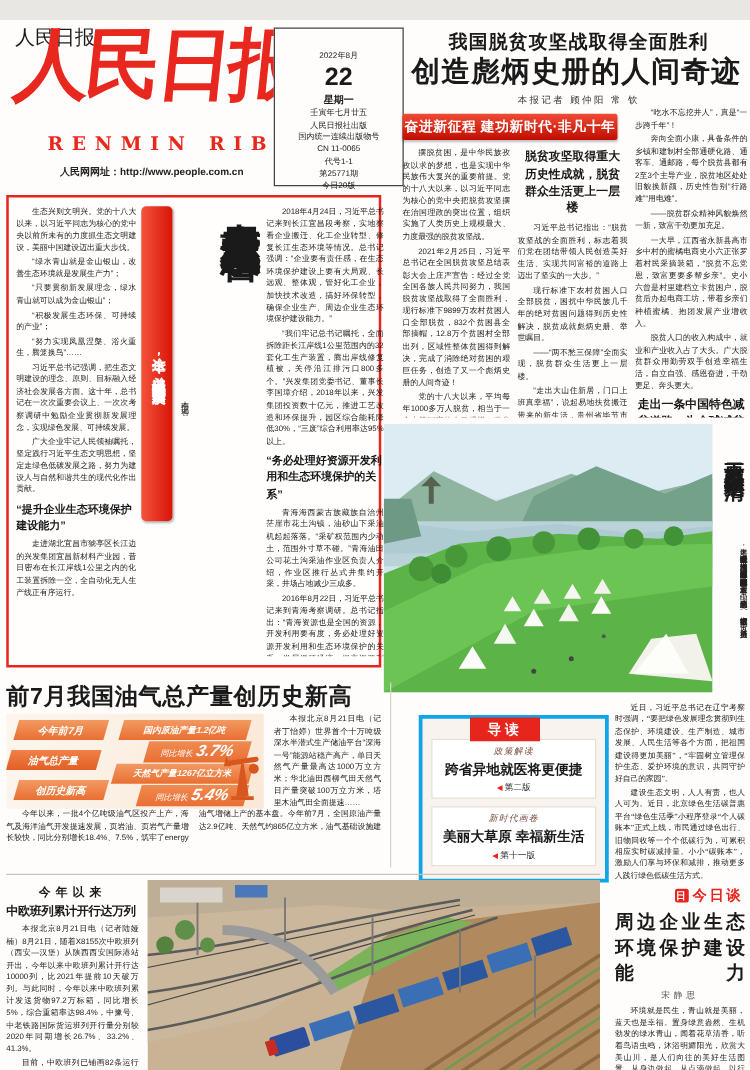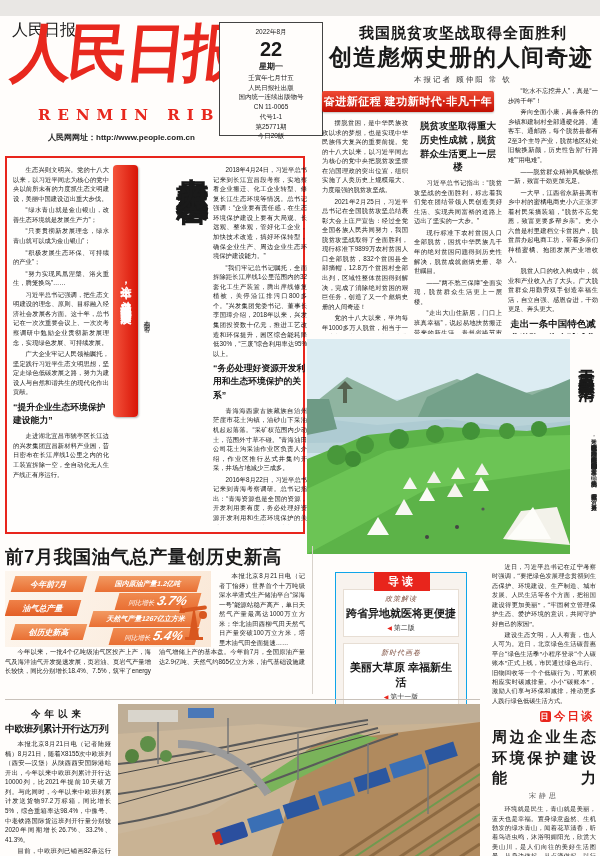--- a/index.html
+++ b/index.html
@@ -4,21 +4,21 @@
 <style>
   html,body{margin:0;padding:0;background:#e9e7e4;font-family:"Liberation Sans",sans-serif;}
   .sheet{position:relative;width:600px;height:856px;margin:16px auto;background:#fffdfb;overflow:hidden;color:#1a1a1a;}
   .abs{position:absolute;}
   
   .logo{font-family:"DejaVu Serif",serif;font-weight:900;font-size:60px;line-height:1;color:#e8281e;
         transform:skewX(-6deg) scaleY(1.04);letter-spacing:-3px;white-space:nowrap;}
   .logo-latin{color:#e8281e;font-weight:bold;font-size:15px;letter-spacing:7px;font-family:"DejaVu Serif",serif;}
   .site-line{font-size:8px;font-weight:bold;color:#222;}
   .datebox{width:102px;height:108px;border:1.5px solid #444;text-align:center;font-size:6.5px;line-height:1.5;
-           padding-top:4px;background:#fffdfb;}
+           padding-top:17px;background:#fffdfb;}
   .datebox .day{font-size:20px;font-weight:bold;line-height:1.2;}
   .datebox .wk{font-weight:bold;font-size:8px;}
   
   .kicker{font-size:15px;font-weight:900;text-align:center;letter-spacing:1px;}
   .lead-hl{font-size:23px;font-weight:900;text-align:center;letter-spacing:1px;white-space:nowrap;}
   .byline{font-size:7.5px;color:#333;text-align:center;letter-spacing:2px;}
   .banner{background:linear-gradient(180deg,#ef4b35,#c00d00);color:#fff;font-weight:900;font-size:11px;
           display:flex;align-items:center;justify-content:center;letter-spacing:.5px;border-radius:2px;
           box-shadow:0 1px 2px rgba(0,0,0,.25);white-space:nowrap;}
   .col{overflow:hidden;text-align:justify;}
@@ -47,21 +47,21 @@
         overflow:hidden;flex:none;}
   .rib{position:absolute;height:16px;transform:skewX(-16deg);color:#fff;font-size:8px;font-weight:bold;
        display:flex;align-items:center;justify-content:center;background:linear-gradient(180deg,#f29a62,#e96f33);}
   .growth{position:absolute;transform:skewX(-16deg);color:#fff;display:flex;align-items:baseline;
           justify-content:center;background:linear-gradient(180deg,#f08b50,#e96f33);height:17px;}
   .growth .gp{font-size:6.5px;margin-right:2px;}
   .growth .gv{font-size:13px;font-weight:900;font-style:italic;}
   .oil-side{width:86px;overflow:hidden;}
   .oil-bottom{column-count:2;column-gap:8px;height:36px;overflow:hidden;text-align:justify;}
   
-  .guide{width:132px;height:134px;border:1px solid #0ea5e9;background:#f8f3ee;box-sizing:border-box;}
+  .guide{width:152px;height:134px;border:3px solid #0ea5e9;background:#f8f3ee;box-sizing:border-box;}
   .guide-tab{position:absolute;top:-1px;left:38px;background:#e8251c;color:#fff;font-weight:900;
              font-size:11px;padding:2px 14px;letter-spacing:3px;}
   .gcard{background:#fff;border:1px solid #e7ded4;margin:6px 7px;text-align:center;padding:4px 2px 3px;}
   .gsec{font-size:7px;color:#7a4a3a;font-family:Liberation Mono, monospace;font-style:italic;letter-spacing:1px;}
   .ghl{font-size:11px;font-weight:900;margin:2px 0;}
   .gpage{font-size:7px;color:#333;}
   .gpage::before{content:"◀ ";color:#e8251c;font-size:6px;}
   .guide .gcard:first-of-type{margin-top:16px;}
   
   .train-kicker{font-family:"Liberation Serif",serif;font-weight:bold;font-size:9.5px;text-align:center;

